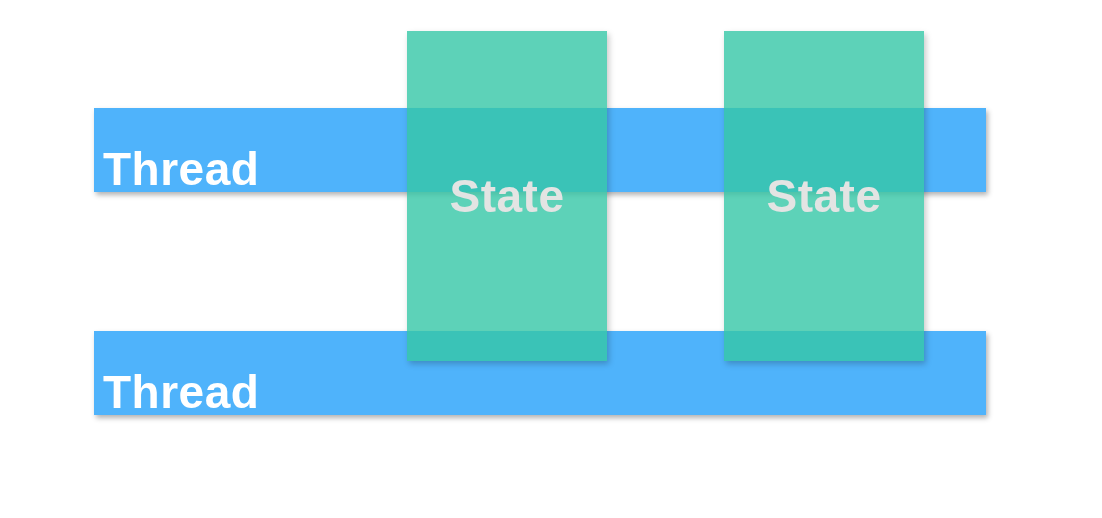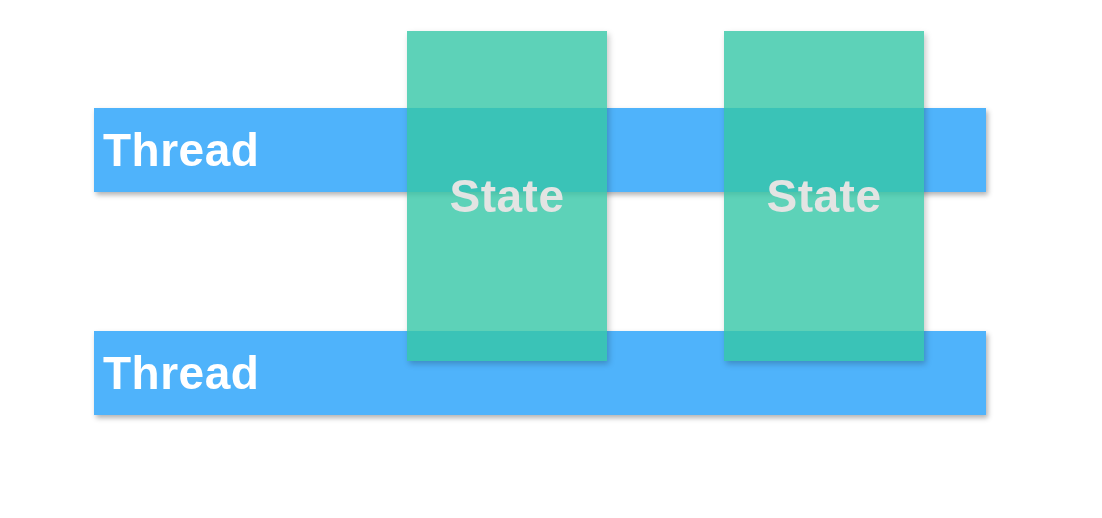--- a/index.html
+++ b/index.html
@@ -25,21 +25,21 @@
   }
   .thread-bar {
     position: absolute;
     left: 94px;
     width: 892px;
     height: 84px;
     background: var(--thread-fill);
     box-shadow: 2px 3px 5px rgba(0, 0, 0, 0.30);
     z-index: 1;
     display: flex;
-    align-items: center;
+    align-items: flex-end;
   }
   .thread-1 { top: 108px; }
   .thread-2 { top: 331px; }
   .thread-label {
     color: var(--thread-text);
     font-size: 46px;
     font-weight: bold;
     padding-left: 9px;
     letter-spacing: 0.5px;
     line-height: 1;

